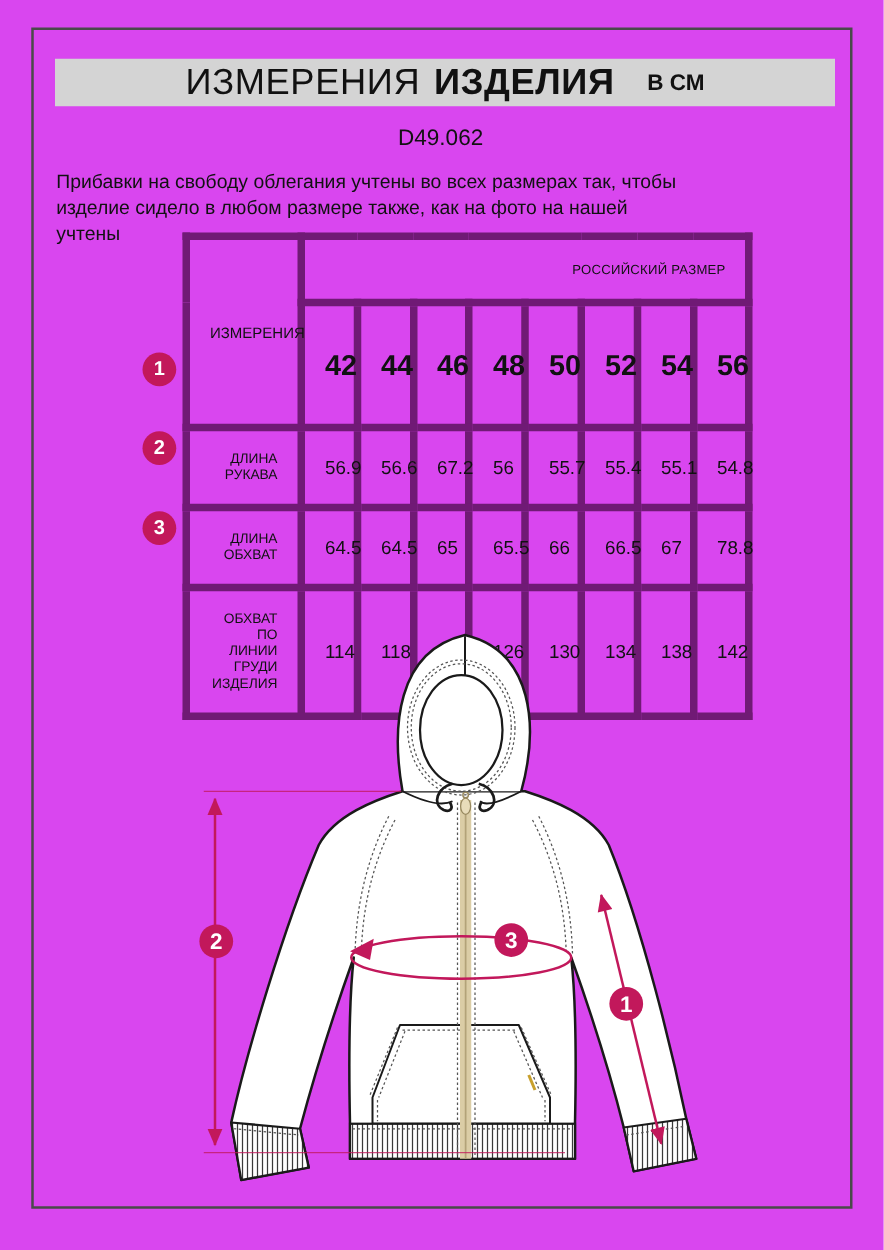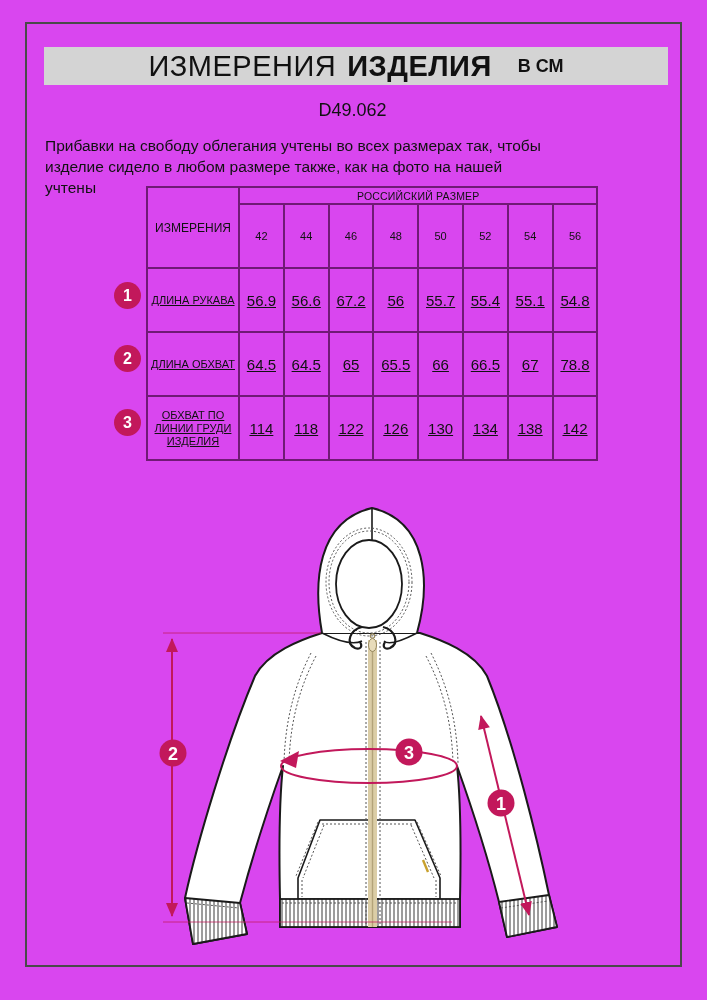--- a/index.html
+++ b/index.html
@@ -8,27 +8,27 @@
   .frame{position:absolute;left:25px;top:22px;width:653px;height:941px;border:2px solid #4a4a4a;}
   .titlebar{position:absolute;left:44px;top:47px;width:624px;height:38px;background:#d4d4d4;
             display:flex;align-items:center;justify-content:center;}
   .titlebar .t1{font-size:29px;font-weight:normal;letter-spacing:.5px;}
   .titlebar .t2{font-size:29px;font-weight:bold;margin-left:11px;letter-spacing:.5px;}
   .titlebar .t3{font-size:18px;font-weight:bold;margin-left:26px;}
   .article{position:absolute;left:25px;top:100px;width:655px;text-align:center;font-size:18px;}
   .desc{position:absolute;left:45px;top:121px;width:615px;font-size:15.5px;line-height:21px;margin-top:14px;}
   .sizetable{position:absolute;left:146px;top:186px;width:451px;border-collapse:collapse;
              table-layout:fixed;border:2px solid #222;}
-  .sizetable td{border:2px solid #701a75;text-align:center;vertical-align:middle;padding:0;}
+  .sizetable td{border:6px solid #701a75;text-align:right;vertical-align:middle;padding:16px;}
   .td-group{height:15px;font-size:10.5px;letter-spacing:.2px;}
-  .td-size{height:62px;font-size:11px;font-weight:normal;}
+  .td-size{height:62px;font-size:23px;font-weight:bold;}
   .td-meas{font-size:12px;}
   .td-label{font-size:11px;line-height:13px;padding:2px 6px;}
   .td-val{font-size:15px;}
-  .row-h{height:64px;text-decoration:underline;}
+  .row-h{height:64px;}
   .badge{position:absolute;width:27px;height:27px;border-radius:50%;
          display:flex;align-items:center;justify-content:center;
          color:#fff;font-size:16px;font-weight:bold;}
   .note{position:absolute;left:25px;top:467px;width:655px;text-align:center;font-size:13.5px;font-weight:bold;}
   .diagram{position:absolute;left:0;top:0;pointer-events:none;}
 </style>
 </head>
 <body>
 
 <div class="page">

